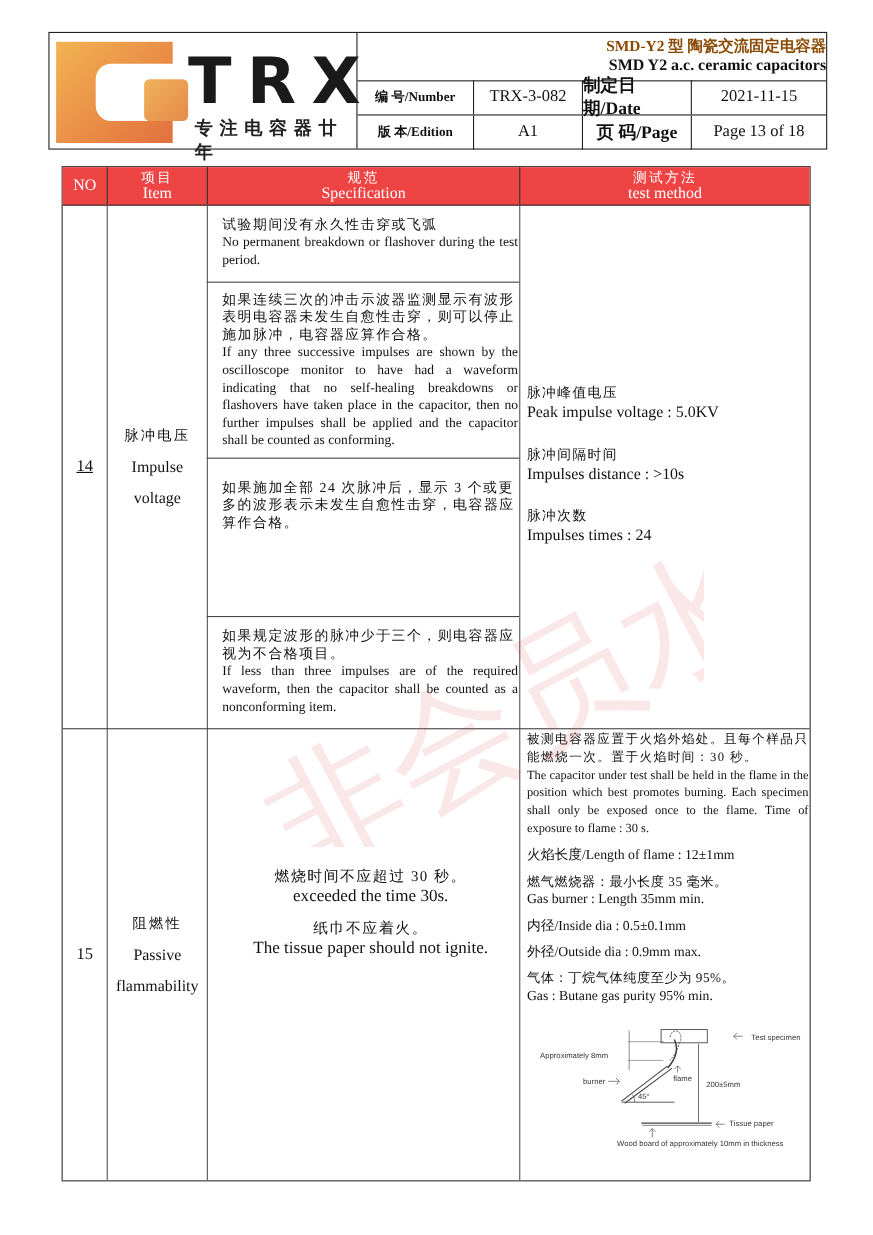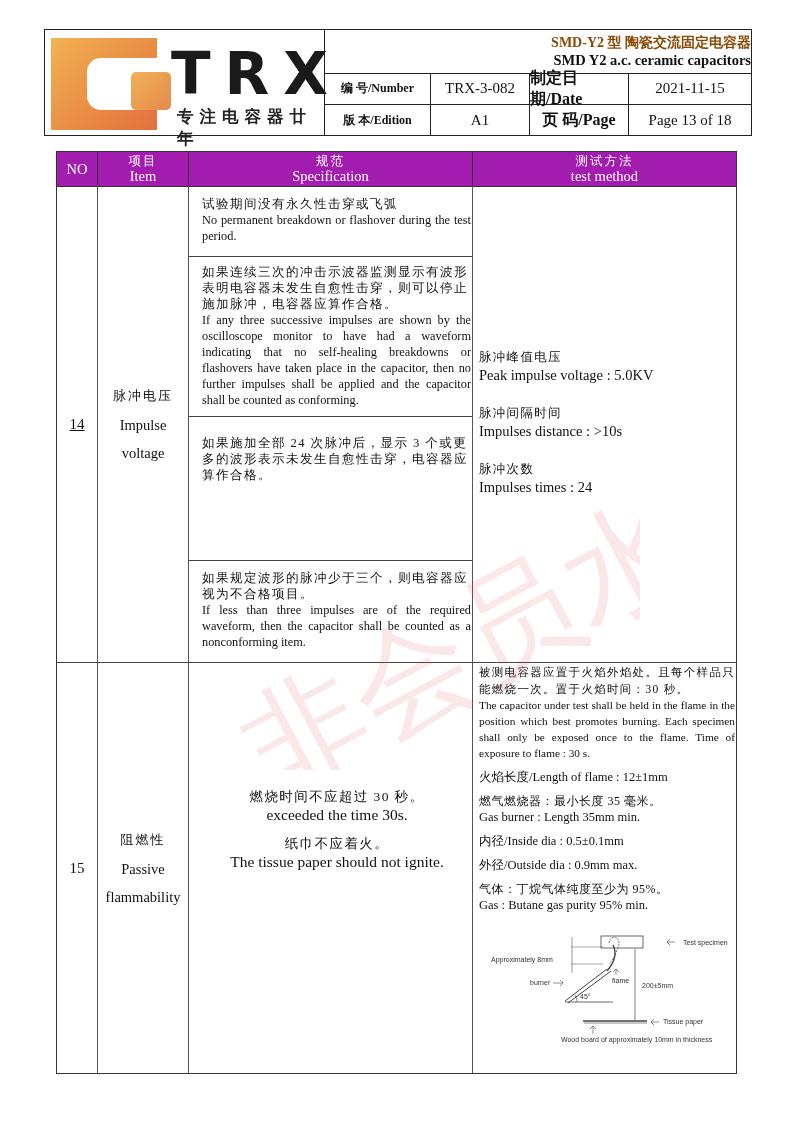--- a/index.html
+++ b/index.html
@@ -29,21 +29,21 @@
   .meta.r2 { top:75px; }
   .meta .c { box-sizing:border-box; border-right:1.3px solid #222; display:flex; align-items:center; justify-content:center; }
   .meta .c:last-child { border-right:none; }
   .meta .lab { width:106px; font-size:12px; font-weight:bold; }
   .meta .val { width:99px; font-size:15px; }
   .meta .lab2 { width:99px; font-size:16px; font-weight:bold; }
   .meta .val2 { flex:1; font-size:15px; }
 
   
   .tbl { position:absolute; left:56px; top:151px; width:681px; height:923px; border:1.3px solid #333; box-sizing:border-box; }
-  .thead { position:absolute; left:0; top:0; right:0; height:34px; background:#a21caf; border-bottom:1.3px solid #333; }
+  .thead { position:absolute; left:0; top:0; right:0; height:34px; background:#ef4444; border-bottom:1.3px solid #333; }
   .th { position:absolute; top:0; height:34px; display:flex; flex-direction:column; align-items:center; justify-content:center;
         color:#fff; font-size:14.5px; line-height:15px; border-right:1.3px solid #333; box-sizing:border-box; }
   .th .cn { font-size:12.5px; letter-spacing:2px; }
   .vline { position:absolute; width:0; border-left:1.3px solid #555; }
   .hline { position:absolute; height:0; border-top:1.3px solid #444; }
 
   .cell-center { position:absolute; display:flex; flex-direction:column; align-items:center; justify-content:center; text-align:center;gap:12px; }
   .no { font-size:15px; }
   .item-cn { font-size:13px; letter-spacing:2px; line-height:18px; }
   .item-en { font-size:14.5px; line-height:16px; }

